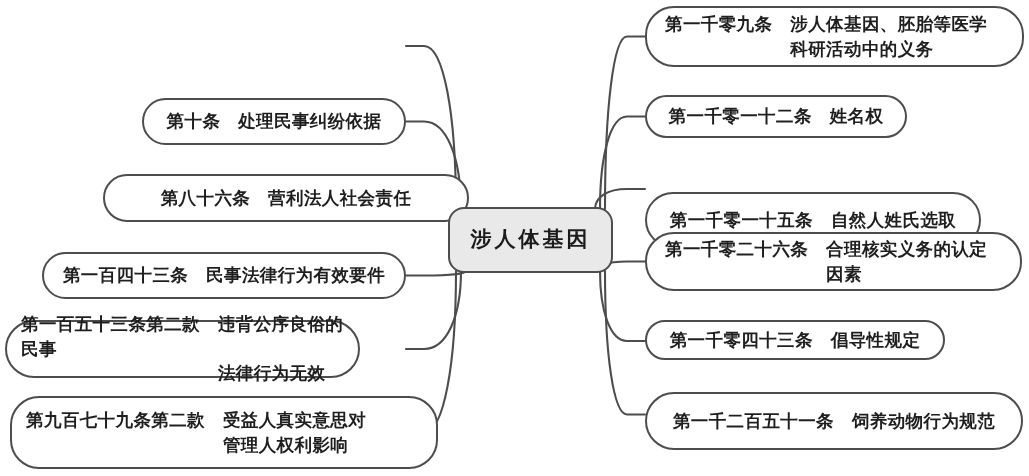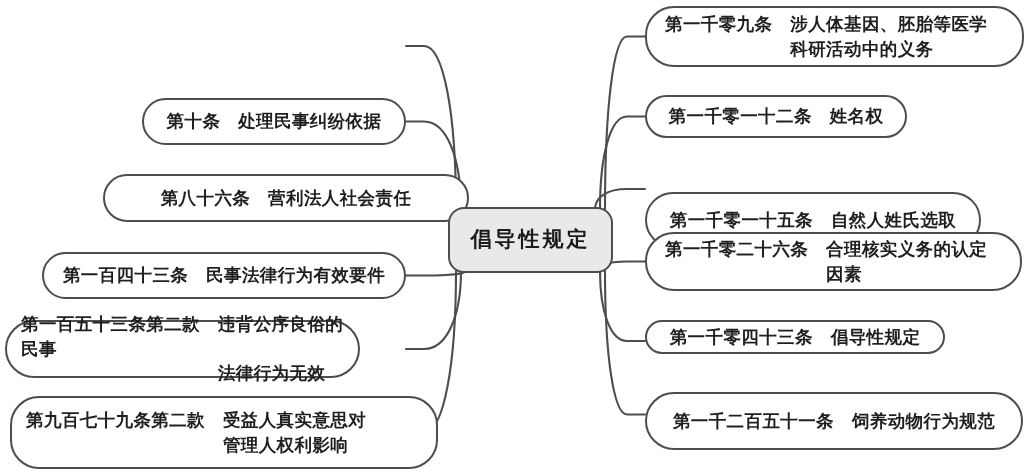--- a/index.html
+++ b/index.html
@@ -100,37 +100,37 @@
   <div class="node left two-line" style="left: 5px; top: 320px; width: 355px; height: 58px;">
     <span class="node-inner">第一百五十三条第二款　违背公序良俗的民事
 　　　　　　　　　　　法律行为无效</span>
   </div>
   <div class="node left two-line" style="left: 10px; top: 396px; width: 428px; height: 73px;">
     <span class="node-inner">第九百七十九条第二款　受益人真实意思对
 　　　　　　　　　　　管理人权利影响</span>
   </div>
 
   <div class="center-node" style="left: 448px; top: 207px; width: 165px; height: 66px;">
-    <span class="node-inner">倡导性规定</span>
+    <span class="node-inner">涉人体基因</span>
   </div>
 
   <div class="node right two-line indent" style="left: 645px; top: 6px; width: 379px; height: 61px;">
     <span class="node-inner">第一千零九条　涉人体基因、胚胎等医学
 　　　　　　　科研活动中的义务</span>
   </div>
   <div class="node right" style="left: 645px; top: 95px; width: 262px; height: 43px;">
     <span class="node-inner">第一千零一十二条　姓名权</span>
   </div>
   <div class="node right" style="left: 645px; top: 155px; width: 336px; height: 56px; margin-top: 37px;">
     <span class="node-inner">第一千零一十五条　自然人姓氏选取</span>
   </div>
   <div class="node right two-line indent" style="left: 645px; top: 232px; width: 377px; height: 59px;">
     <span class="node-inner">第一千零二十六条　合理核实义务的认定
 　　　　　　　　　因素</span>
   </div>
-  <div class="node right" style="left: 645px; top: 320px; width: 300px; height: 34px;">
+  <div class="node right" style="left: 645px; top: 320px; width: 300px; height: 40px;">
     <span class="node-inner">第一千零四十三条　倡导性规定</span>
   </div>
   <div class="node right" style="left: 645px; top: 392px; width: 378px; height: 58px;">
     <span class="node-inner">第一千二百五十一条　饲养动物行为规范</span>
   </div>
 
 </div>
 
 </body></html>

